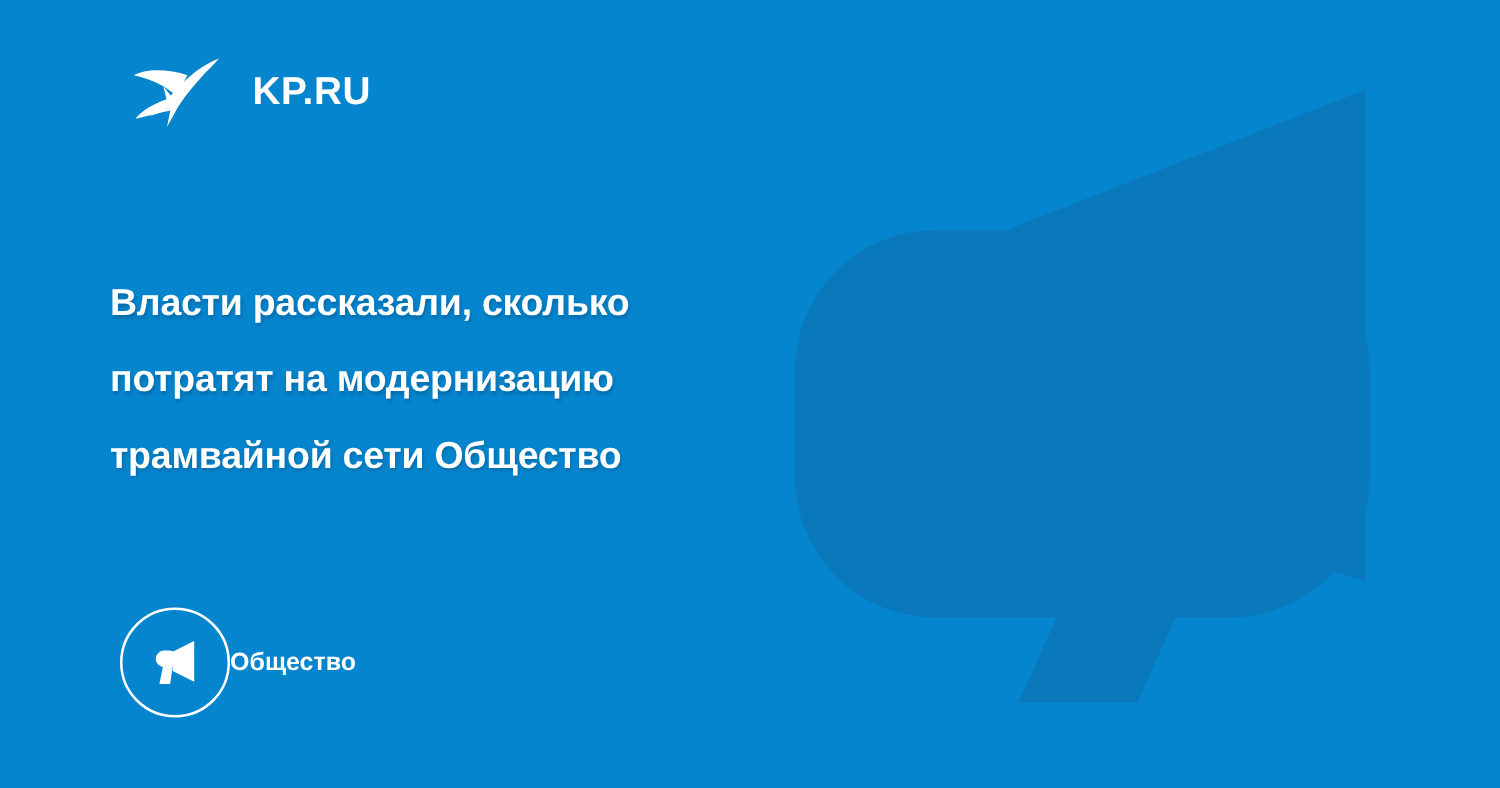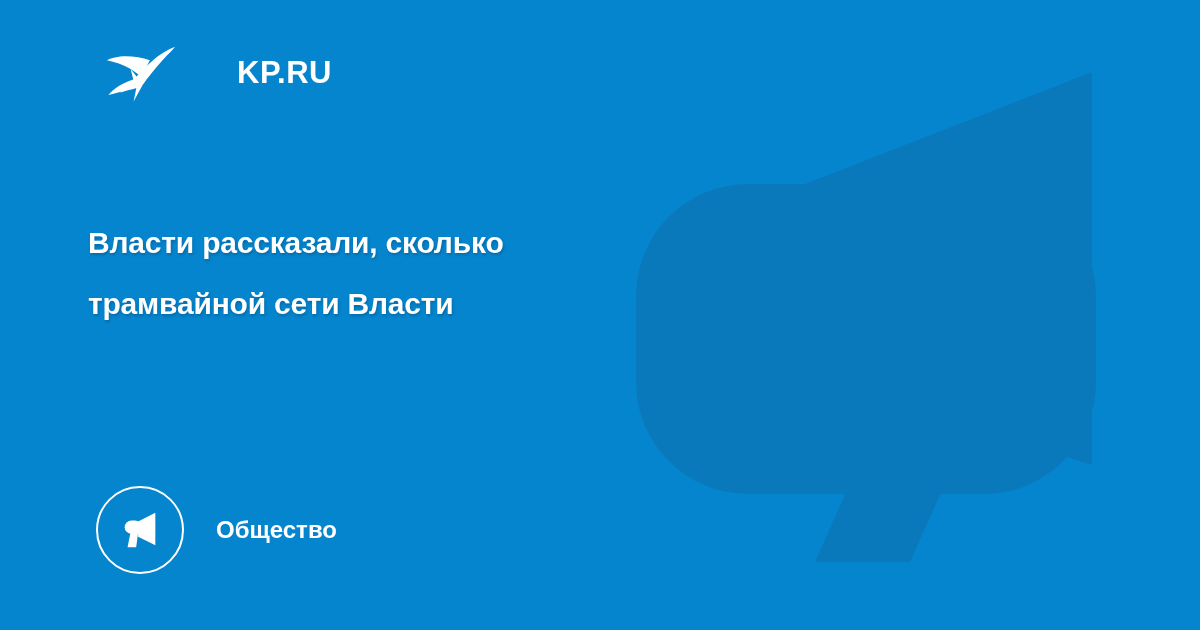--- a/index.html
+++ b/index.html
@@ -32,21 +32,20 @@
   }
 
   
   .brand {
     position: absolute;
     top: 36px;
     left: 104px;
     display: flex;
     align-items: center;
     height: 72px;
-    gap: 35px;
   }
   .brand-bird {
     width: 74px;
     height: 74px;
     display: block;
     flex: 0 0 auto;
   }
   .brand-bird svg {
     display: block;
     width: 74px;
@@ -99,23 +98,22 @@
     align-items: center;
     justify-content: center;
     flex: 0 0 auto;
   }
   .category-circle svg {
     display: block;
     width: 46px;
     height: 46px;
   }
   .category-label {
-    margin-left: 32px;
     color: #ffffff;
-    font-size: 24px;
+    font-size: 20px;
     font-weight: bold;
     line-height: 1;
     white-space: nowrap;
   }
 </style>
 </head>
 <body>
 
 <div class="card">
 
@@ -145,21 +143,22 @@
           <path d="M46,58 C38,60 28,64 20,69 C14,73 9,77 6,81
                    C15,79 26,76 35,74 C40,73 44,72 47,71 Z"></path>
         </g>
       </svg>
     </span>
     <span class="brand-name">KP.RU</span>
   </div>
 
   <h1 class="headline">
     <span class="headline-line">Власти рассказали, сколько</span>
-    <span class="headline-line">трамвайной сети Власти</span>
+    <span class="headline-line">потратят на модернизацию</span>
+    <span class="headline-line">трамвайной сети Общество</span>
   </h1>
 
   <div class="category">
     <span class="category-circle">
       <svg viewBox="0 0 48 48" xmlns="http://www.w3.org/2000/svg" aria-hidden="true">
         <g fill="#ffffff">
 
           <path d="M40,6 L40,40 L22,31 L22,15 Z"></path>
 
           <rect x="8" y="14" width="18" height="14" rx="7" ry="7"></rect>

